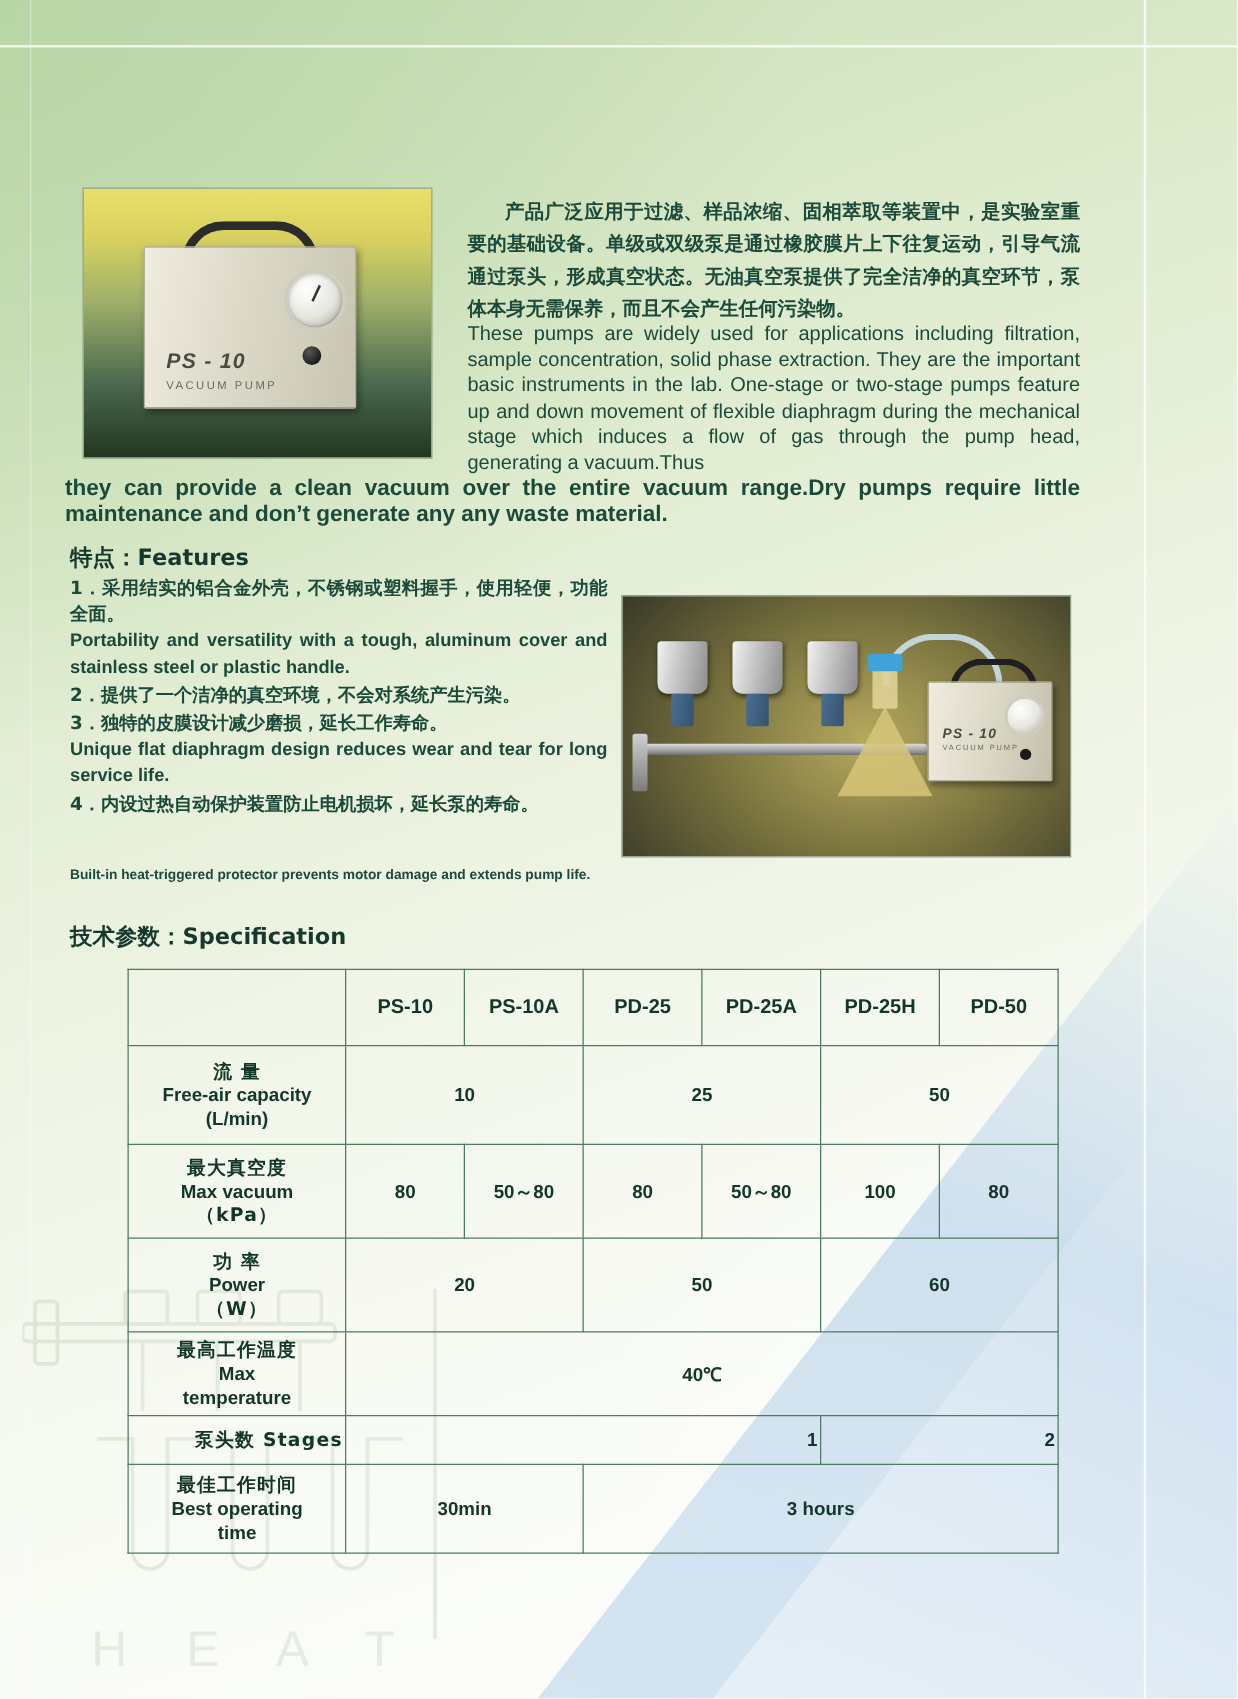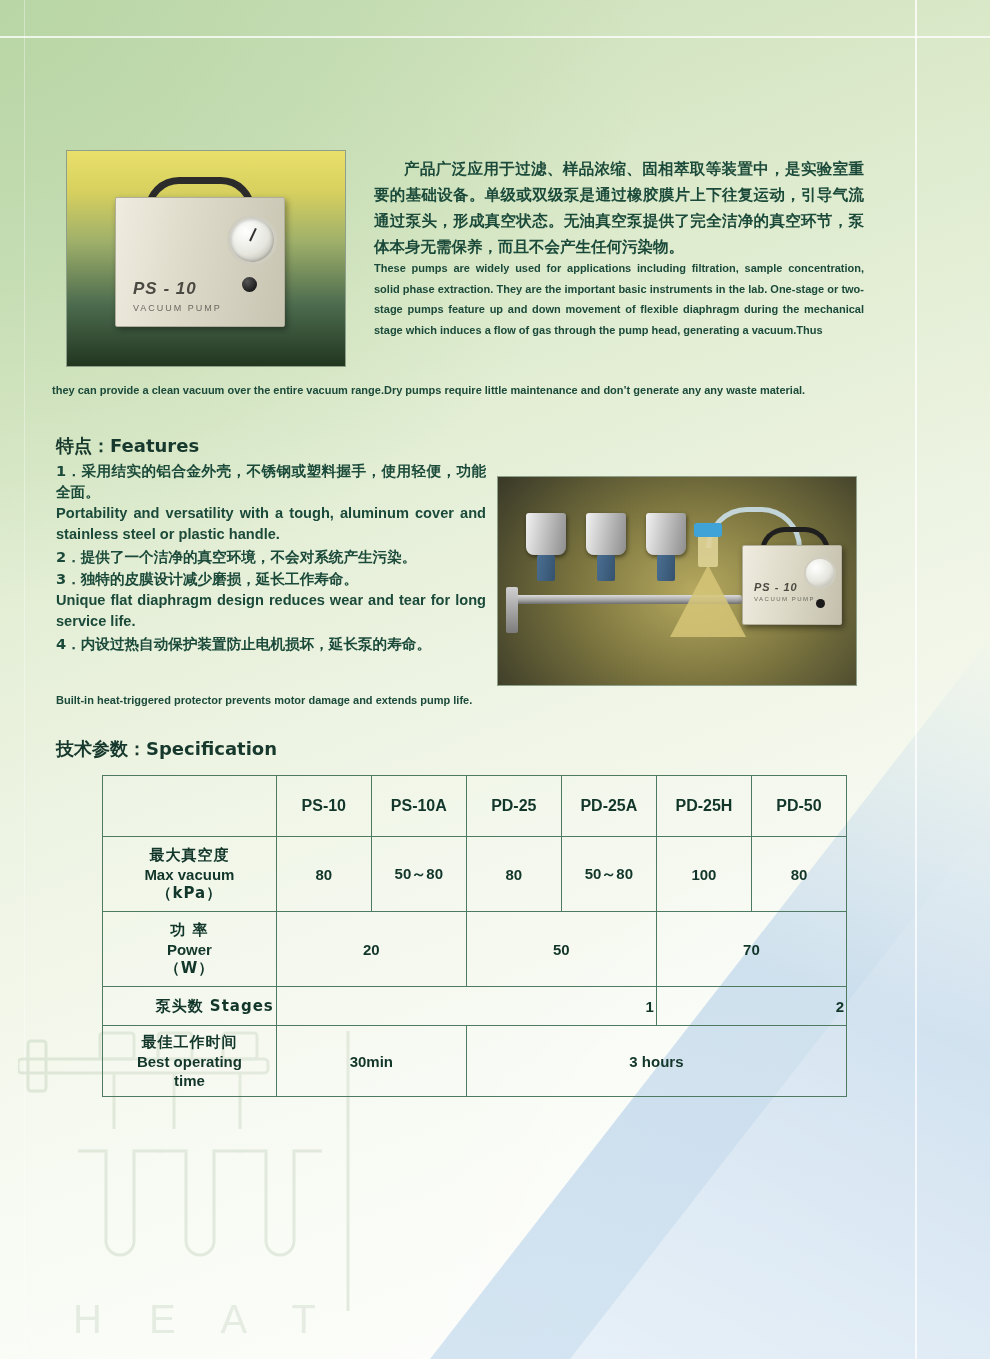--- a/index.html
+++ b/index.html
@@ -198,32 +198,32 @@
     color: #1b4a3a;
     text-align: justify;
     text-indent: 30px;
     font-family: "DejaVu Sans", sans-serif;
   }
   .intro-en {
     position: absolute;
     left: 374px;
     top: 258px;
     width: 490px;
-    font-size: 11px;
+    font-size: 16px;
     line-height: 20.5px;
-    font-weight: bold;
+    font-weight: normal;
     color: #1b4a3a;
     text-align: justify;
   }
   .intro-en-wide {
     position: absolute;
     left: 52px;
     top: 380px;
     width: 812px;
-    font-size: 11px;
+    font-size: 18px;
     line-height: 20.5px;
     font-weight: bold;
     color: #1b4a3a;
     text-align: justify;
   }
 
   
   .features-title {
     position: absolute;
     left: 56px;
@@ -544,20 +544,30 @@
           <tr>
         <th class="corner"></th>
         <th class="col-w">PS-10</th>
         <th class="col-w">PS-10A</th>
         <th class="col-w">PD-25</th>
         <th class="col-w">PD-25A</th>
         <th class="col-w">PD-25H</th>
         <th class="col-w">PD-50</th>
       </tr>
 
+      <tr class="r-flow">
+        <td class="rowhead">
+          <div class="cn">流  量</div>
+          <div>Free-air capacity</div>
+          <div>(L/min)</div>
+        </td>
+        <td colspan="2">10</td>
+        <td colspan="2">25</td>
+        <td colspan="2">50</td>
+      </tr>
 
       <tr class="r-vac">
         <td class="rowhead">
           <div class="cn">最大真空度</div>
           <div>Max vacuum</div>
           <div class="cn">（kPa）</div>
         </td>
         <td>80</td>
         <td>50～80</td>
         <td>80</td>
@@ -567,23 +577,31 @@
       </tr>
 
       <tr class="r-power">
         <td class="rowhead">
           <div class="cn">功  率</div>
           <div>Power</div>
           <div class="cn">（W）</div>
         </td>
         <td colspan="2">20</td>
         <td colspan="2">50</td>
-        <td colspan="2">70</td>
+        <td colspan="2">60</td>
       </tr>
 
+      <tr class="r-temp">
+        <td class="rowhead">
+          <div class="cn">最高工作温度</div>
+          <div>Max</div>
+          <div>temperature</div>
+        </td>
+        <td colspan="6">40℃</td>
+      </tr>
 
       <tr class="r-stages">
         <td class="rowhead">
           <div class="cn">泵头数 Stages</div>
         </td>
         <td colspan="4">1</td>
         <td colspan="2">2</td>
       </tr>
 
       <tr class="r-time">

